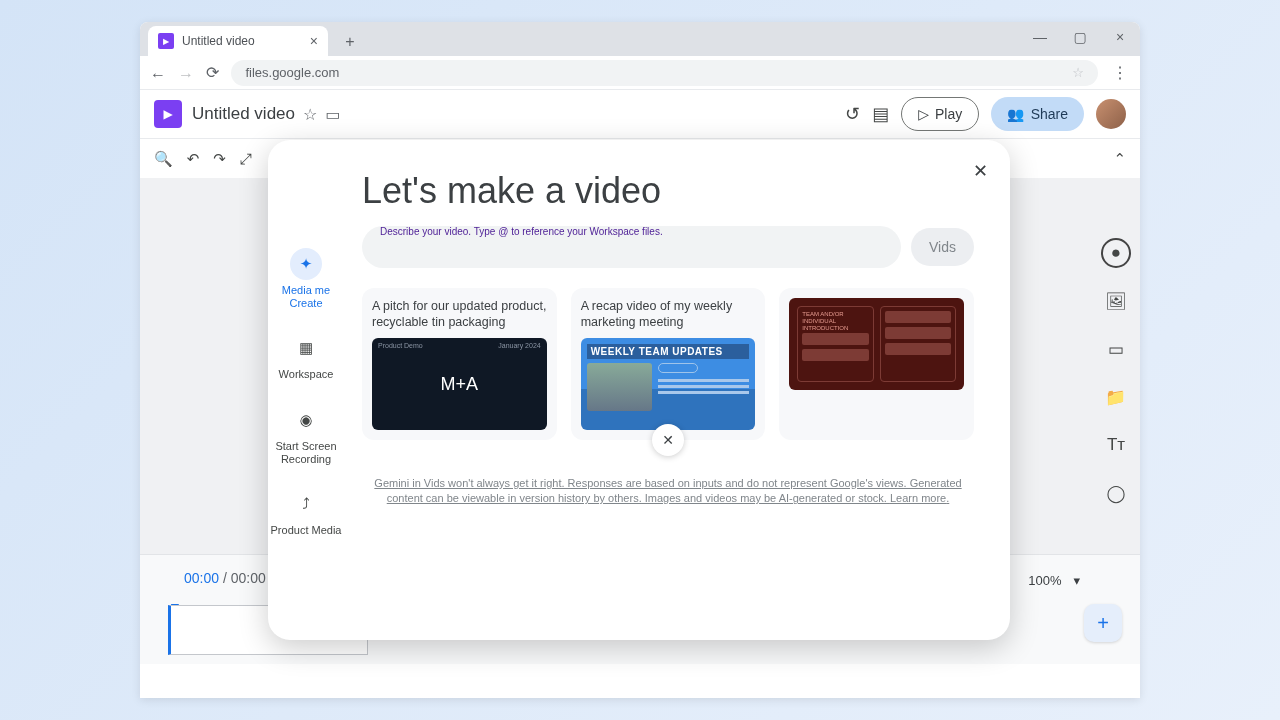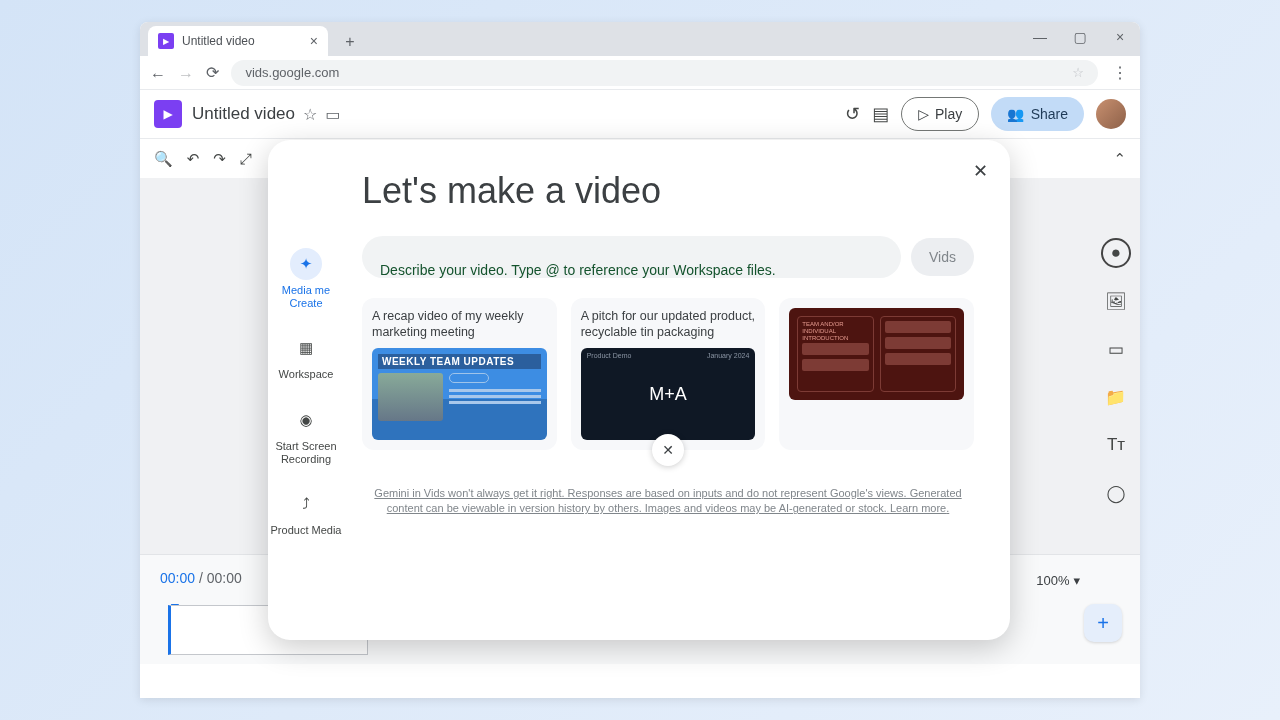--- a/index.html
+++ b/index.html
@@ -38,43 +38,43 @@
 
 .toolbar { height: 40px; border-top: 1px solid #e8eaed; display: flex; align-items: center; padding: 0 14px; gap: 14px; position: relative; }
 .toolbar span { color: #444746; font-size: 15px; }
 .toolbar .collapse { position: absolute; right: 14px; }
 
 .canvas-area { background: #f0f1f3; height: 376px; position: relative; }
 .right-rail { position: absolute; right: 0; top: 0; width: 48px; height: 100%; display: flex; flex-direction: column; align-items: center; gap: 18px; padding-top: 60px; }
 .right-rail span { color: #444746; font-size: 17px; width: 30px; height: 30px; display: flex; align-items: center; justify-content: center; border-radius: 50%; }
 
 .timeline-area { height: 110px; background: #f8f9fa; border-top: 1px solid #e2e4e7; padding: 14px 20px; position: relative; }
-.time-label { font-size: 14px; }
+.time-label { font-size: 14px; margin-left: 24px; }
 .time-cur { color: #1a73e8; }
 .time-dur { color: #5f6368; }
 .playhead { position: absolute; top: 44px; left: 28px; color: #1a73e8; font-size: 14px; }
 .tl-clip { position: absolute; top: 50px; left: 28px; width: 200px; height: 50px; border: 1px solid #c4c7cc; border-left: 3px solid #1a73e8; background: #fff; }
-.zoom { position: absolute; right: 60px; top: 18px; font-size: 13px; color: #3c4043; display:flex; align-items:center; gap:4px;}
+.zoom { position: absolute; right: 60px; top: 18px; font-size: 13px; color: #3c4043; display:flex; align-items:center; gap:12px;}
 .add-fab { position: absolute; right: 18px; bottom: 22px; width: 38px; height: 38px; border-radius: 10px; background: #e5eefb; display: flex; align-items: center; justify-content: center; color: #1a73e8; font-size: 20px; box-shadow: 0 1px 3px rgba(0,0,0,0.15); }
 
 .modal { position: absolute; top: 140px; left: 268px; width: 742px; height: 500px; background: #fff; border-radius: 22px; box-shadow: 0 8px 30px rgba(0,0,0,0.2); display: flex; }
 .modal-nav { width: 76px; border-right: none; display: flex; flex-direction: column; align-items: center; padding-top: 108px; gap: 22px; }
 .nav-item { display: flex; flex-direction: column; align-items: center; gap: 4px; font-size: 11px; color: #444746; text-align: center; line-height: 1.2; }
 .nav-item.active { color: #1a73e8; }
 .nav-item .nav-ico { width: 32px; height: 32px; border-radius: 50%; display: flex; align-items: center; justify-content: center; font-size: 15px; }
 .nav-item.active .nav-ico { background: #e3edfd; color: #1a73e8; }
 
 .modal-main { flex: 1; padding: 30px 36px 16px 18px; position: relative; }
 .close-x { position: absolute; top: 20px; right: 22px; font-size: 18px; color: #3c4043; }
 .greet1 { font-size: 36px; font-weight: 400; color: #1a73e8; }
 .greet1 .g-hi { background: linear-gradient(90deg,#4285f4,#8e44ec); -webkit-background-clip: text; background-clip: text; color: transparent; }
-.greet2 { font-size: 36px; font-weight: 400; color: #3c4043; margin-bottom: 24px; }
+.greet2 { font-size: 36px; font-weight: 400; color: #3c4043; margin-bottom: 14px; }
 
 .prompt-row { display: flex; gap: 10px; align-items: center; margin-bottom: 20px; }
-.prompt-input { flex: 1; background: #f1f3f4; border-radius: 24px; height: 42px; display: flex; align-items: flex-end; padding: 0 18px; font-size: 14px; color: #14532d; }
+.prompt-input { flex: 1; background: #f1f3f4; border-radius: 24px; height: 42px; display: flex; align-items: flex-start; padding: 0 18px; font-size: 10px; color: #4c1d95; }
 .next-btn { background: #eceef1; color: #80868b; border-radius: 20px; height: 38px; padding: 0 18px; font-size: 14px; display: flex; align-items: center; }
 
 .cards { display: flex; gap: 14px; position: relative; }
 .card { flex: 1; background: #f7f8fa; border-radius: 12px; padding: 10px; }
 .card-title { font-size: 12.5px; color: #3c4043; line-height: 1.3; height: 34px; margin-bottom: 6px; }
 .thumb { width: 100%; height: 92px; border-radius: 6px; }
 .thumb1 { background: linear-gradient(180deg,#3d8de3 55%, #2f73bd 55%); display:flex; flex-direction:column; padding:6px; }
 .thumb1 .t-hdr { color:#fff; font-size:10px; font-weight:bold; letter-spacing:0.5px; background:#2b5f9d; padding:2px 4px; }
 .thumb1 .t-body { display:flex; gap:6px; margin-top:4px; }
 .thumb1 .t-photo { width:40%; height:48px; background:#869; border-radius:3px; background:linear-gradient(#8a9,#678);}
@@ -110,21 +110,21 @@
       <span>▢</span>
       <span>×</span>
     </div>
   </div>
 
   <div class="addr-bar">
     <span class="nav-btn">←</span>
     <span class="nav-btn" style="opacity:.4">→</span>
     <span class="nav-btn">⟳</span>
     <div class="addr-input">
-      <span>vids.google.com</span>
+      <span>files.google.com</span>
       <span class="addr-star">☆</span>
     </div>
     <span class="addr-menu">⋮</span>
   </div>
 
   <div class="app-header">
     <span class="app-logo"></span>
     <div class="doc-title-area">
       <div class="doc-title-row">
         <span class="doc-title">Untitled video</span>
@@ -208,44 +208,44 @@
     <div class="prompt-row">
       <div class="prompt-input">
         <span>Describe your video. Type @ to reference your Workspace files.</span>
       </div>
       <div class="next-btn">
         <span>Vids</span>
       </div>
     </div>
 
     <div class="cards">
+      <div class="card">
+        <div class="card-title">A pitch for our updated product, recyclable tin packaging</div>
+        <div class="thumb thumb2">
+          <span class="corner l">Product Demo</span>
+          <span class="corner r">January 2024</span>
+          <span>M+A</span>
+        </div>
+      </div>
       <div class="card">
         <div class="card-title">A recap video of my weekly marketing meeting</div>
         <div class="thumb thumb1">
           <div class="t-hdr">WEEKLY TEAM UPDATES</div>
           <div class="t-body">
               <div class="t-photo"></div>
               <div class="t-text">
                 <div class="t-pill"></div>
                 <div class="t-line"></div>
                 <div class="t-line"></div>
                 <div class="t-line"></div>
               </div>
             </div>
         </div>
       </div>
       <div class="card">
-        <div class="card-title">A pitch for our updated product, recyclable tin packaging</div>
-        <div class="thumb thumb2">
-          <span class="corner l">Product Demo</span>
-          <span class="corner r">January 2024</span>
-          <span>M+A</span>
-        </div>
-      </div>
-      <div class="card">
         <div class="thumb thumb3">
           <div class="pane"><span>TEAM AND/OR INDIVIDUAL INTRODUCTION</span><div class="blk"></div><div class="blk"></div></div>
           <div class="pane">
               <div class="blk"></div>
               <div class="blk"></div>
               <div class="blk"></div>
             </div>
         </div>
       </div>
       <div class="shuffle-btn">✕</div>

